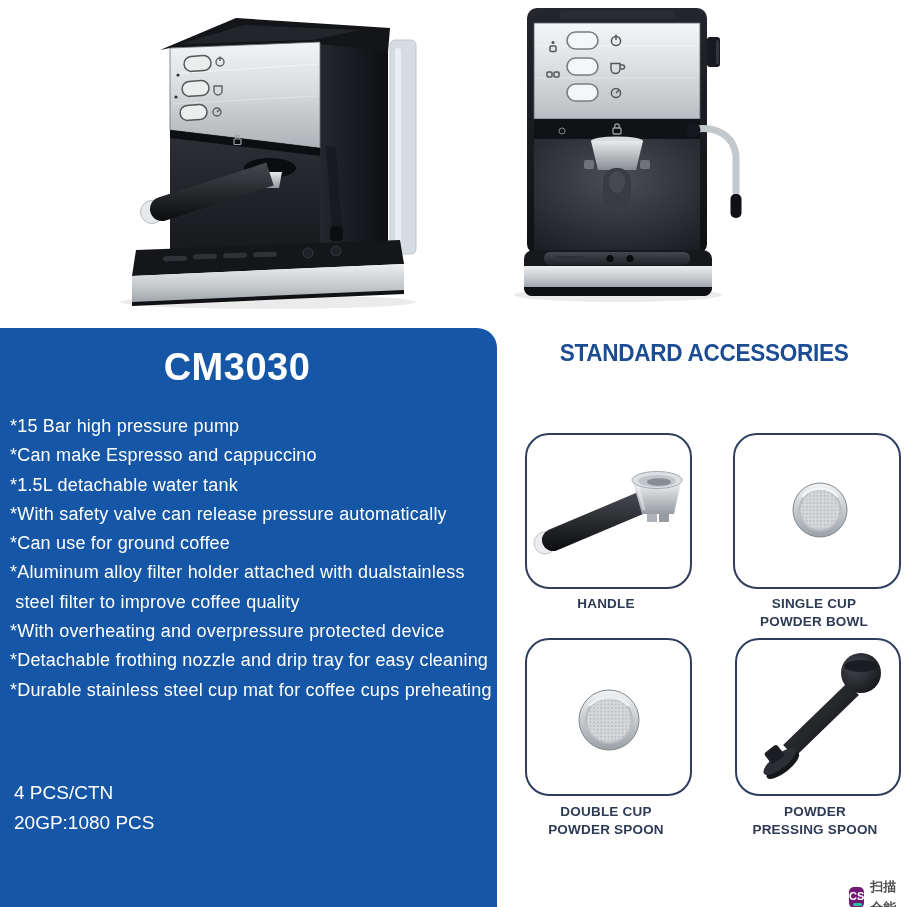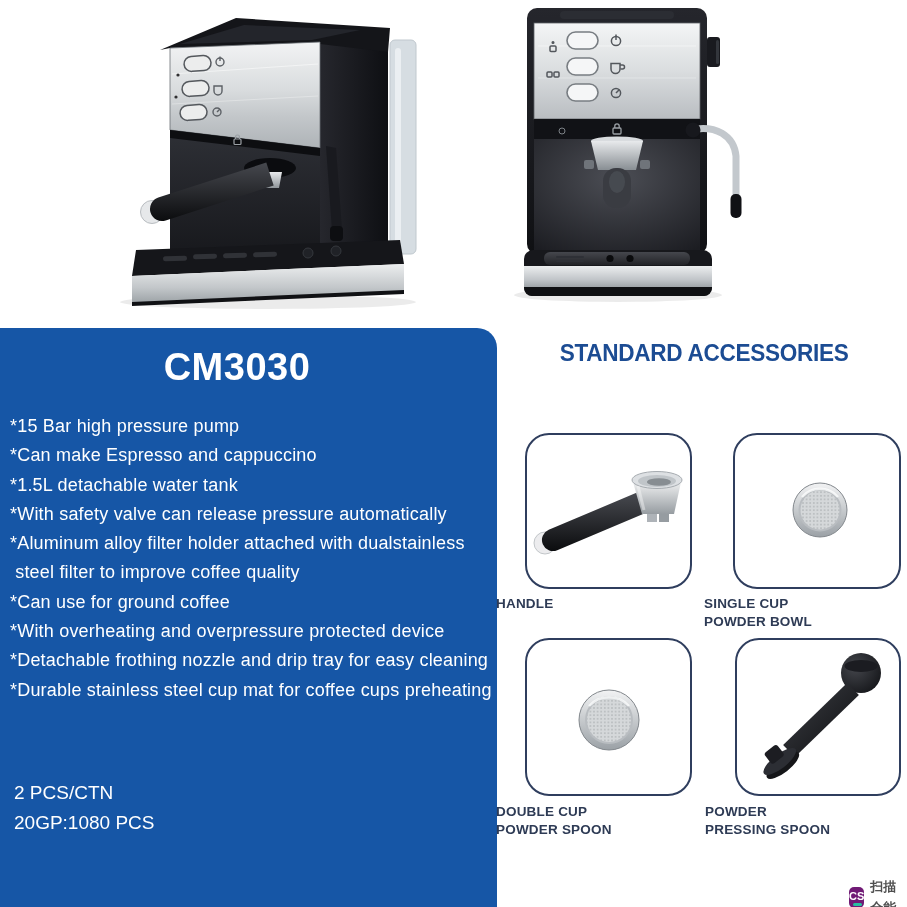--- a/index.html
+++ b/index.html
@@ -24,21 +24,21 @@
   
   .acc-title{position:absolute;left:500px;top:339px;width:407px;margin:0;
              text-align:center;padding-right:20px;font-size:24px;font-weight:bold;
              color:#1c4c93;letter-spacing:-.3px;transform:scaleX(.94);}
   .acc-box{position:absolute;border:2px solid #2f3e5e;border-radius:24px;
            background:#ffffff;display:flex;align-items:center;justify-content:center;}
   .b1{left:525px;top:433px;width:163px;height:152px;}
   .b2{left:733px;top:433px;width:164px;height:152px;}
   .b3{left:525px;top:638px;width:163px;height:154px;}
   .b4{left:735px;top:638px;width:162px;height:154px;}
-  .acc-label{position:absolute;width:220px;font-size:13.5px;
+  .acc-label{position:absolute;width:220px;text-align:center;font-size:13.5px;
              font-weight:bold;color:#2e3b55;line-height:17.5px;white-space:pre-line;
              letter-spacing:.2px;}
   .l1{left:496px;top:595px;}
   .l2{left:704px;top:595px;}
   .l3{left:496px;top:803px;}
   .l4{left:705px;top:803px;}
 
   
   .watermark{position:absolute;left:849px;top:876px;display:flex;align-items:center;}
   .wm-badge{position:relative;display:inline-block;width:21px;height:21px;background:#701a75;
@@ -226,29 +226,29 @@
     <path d="M12,283 h188 v1 a8,8 0 0 1 -8,8 H20 a8,8 0 0 1 -8,-8 z" fill="#0f1013"></path>
   </svg>
 
   <section class="blue-panel">
     <h1 class="panel-title">CM3030</h1>
     <div class="specs">
       <div class="spec">*15 Bar high pressure pump</div>
       <div class="spec">*Can make Espresso and cappuccino</div>
       <div class="spec">*1.5L detachable water tank</div>
       <div class="spec">*With safety valve can release pressure automatically</div>
+      <div class="spec">*Can use for ground coffee</div>
       <div class="spec">*Aluminum alloy filter holder attached with dualstainless
  steel filter to improve coffee quality</div>
-      <div class="spec">*Can use for ground coffee</div>
       <div class="spec">*With overheating and overpressure protected device</div>
       <div class="spec">*Detachable frothing nozzle and drip tray for easy cleaning</div>
       <div class="spec">*Durable stainless steel cup mat for coffee cups preheating</div>
     </div>
     <div class="packing">
-      <div class="pack-line">2 PCS/CTN</div>
+      <div class="pack-line">4 PCS/CTN</div>
       <div class="pack-line">
         <span>20GP:1080 PCS</span>
       </div>
     </div>
   </section>
 
   <h2 class="acc-title">STANDARD ACCESSORIES</h2>
 
   <div class="acc-box b1">
     <svg width="155" height="142" viewBox="0 0 155 142">

